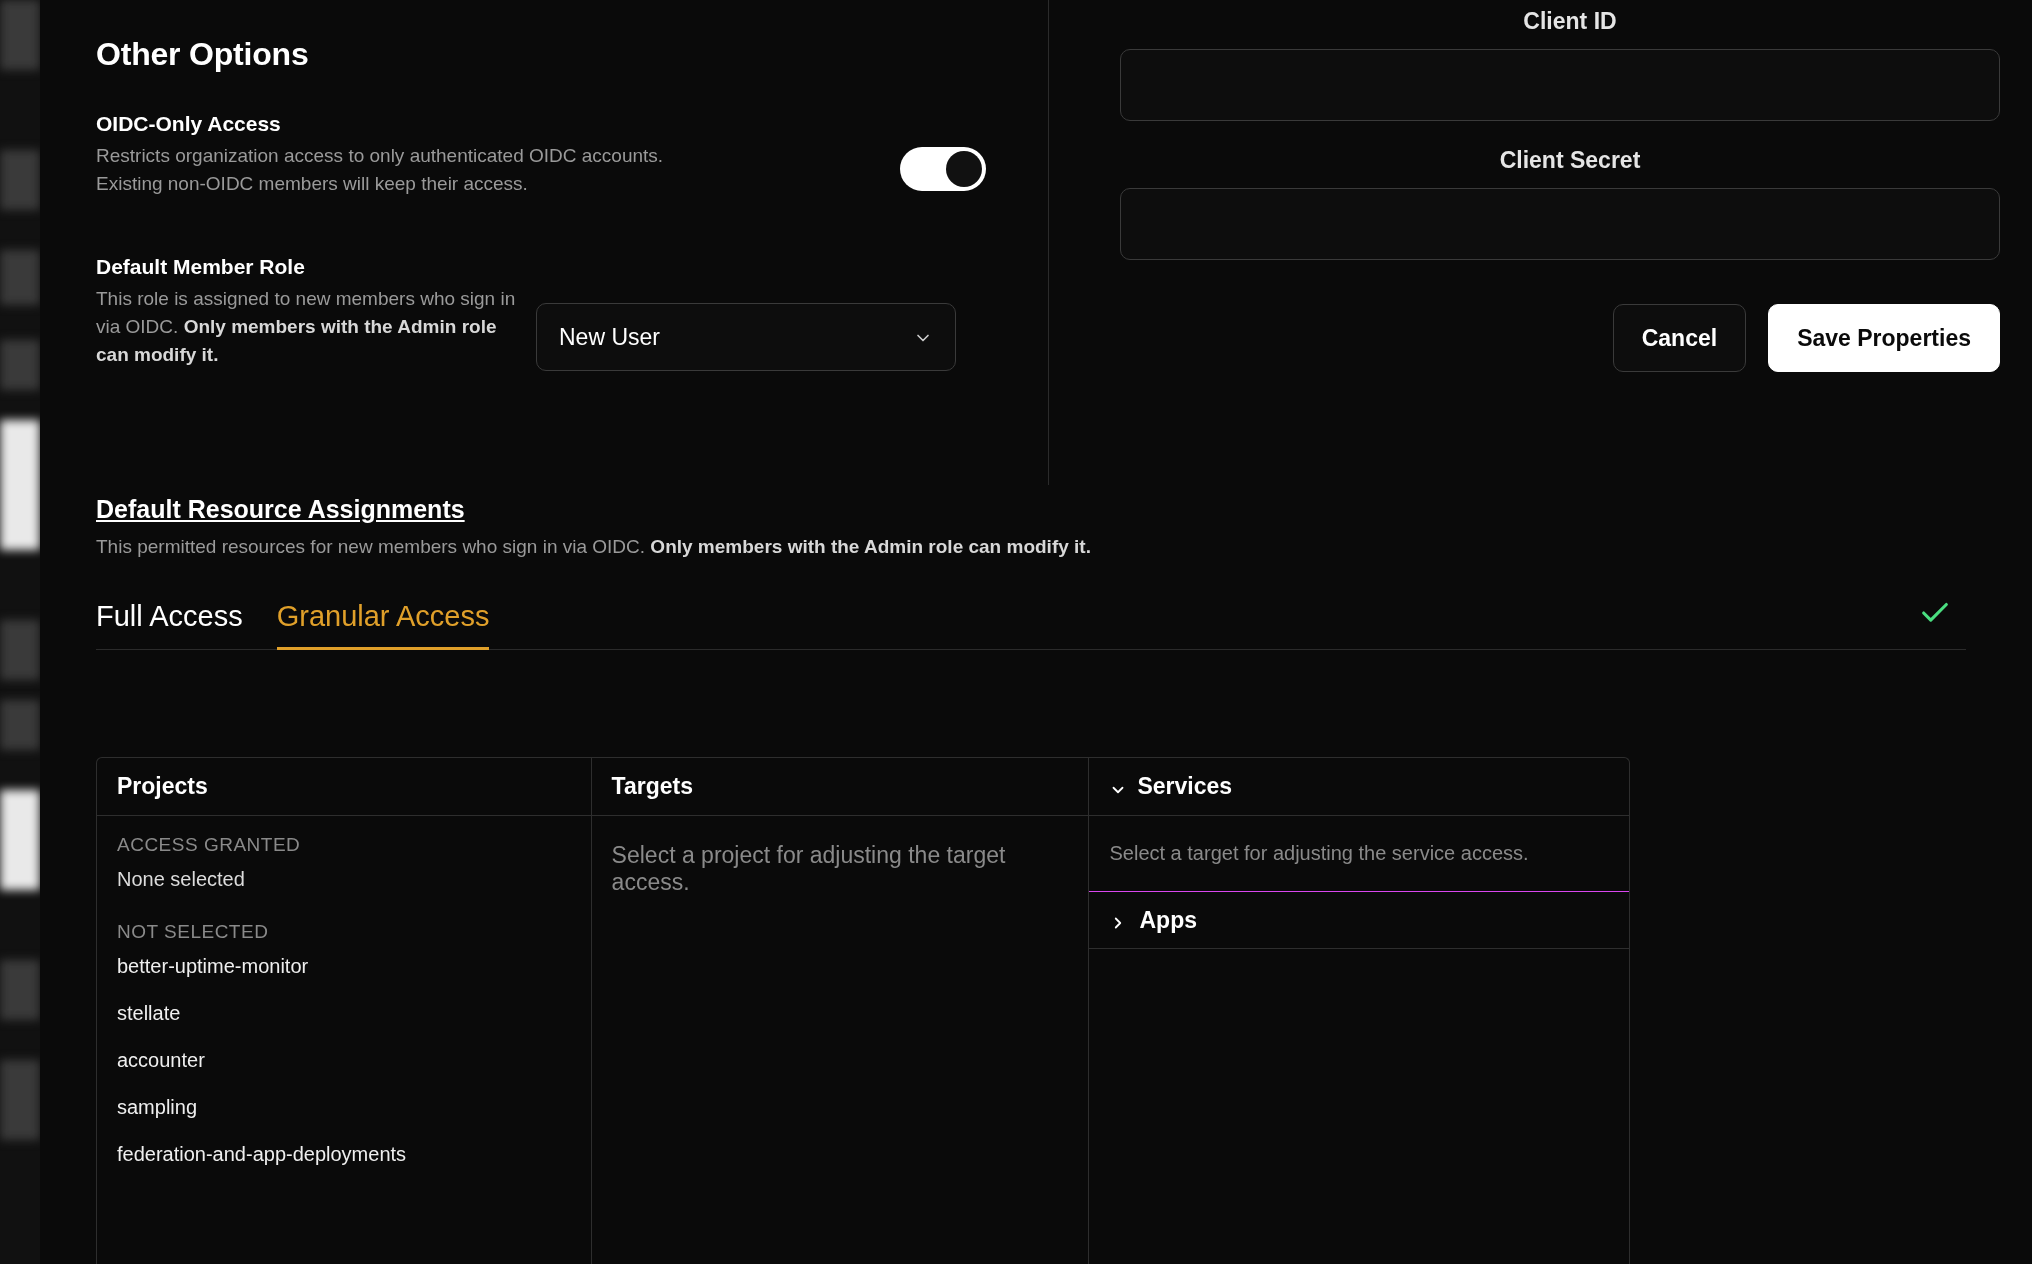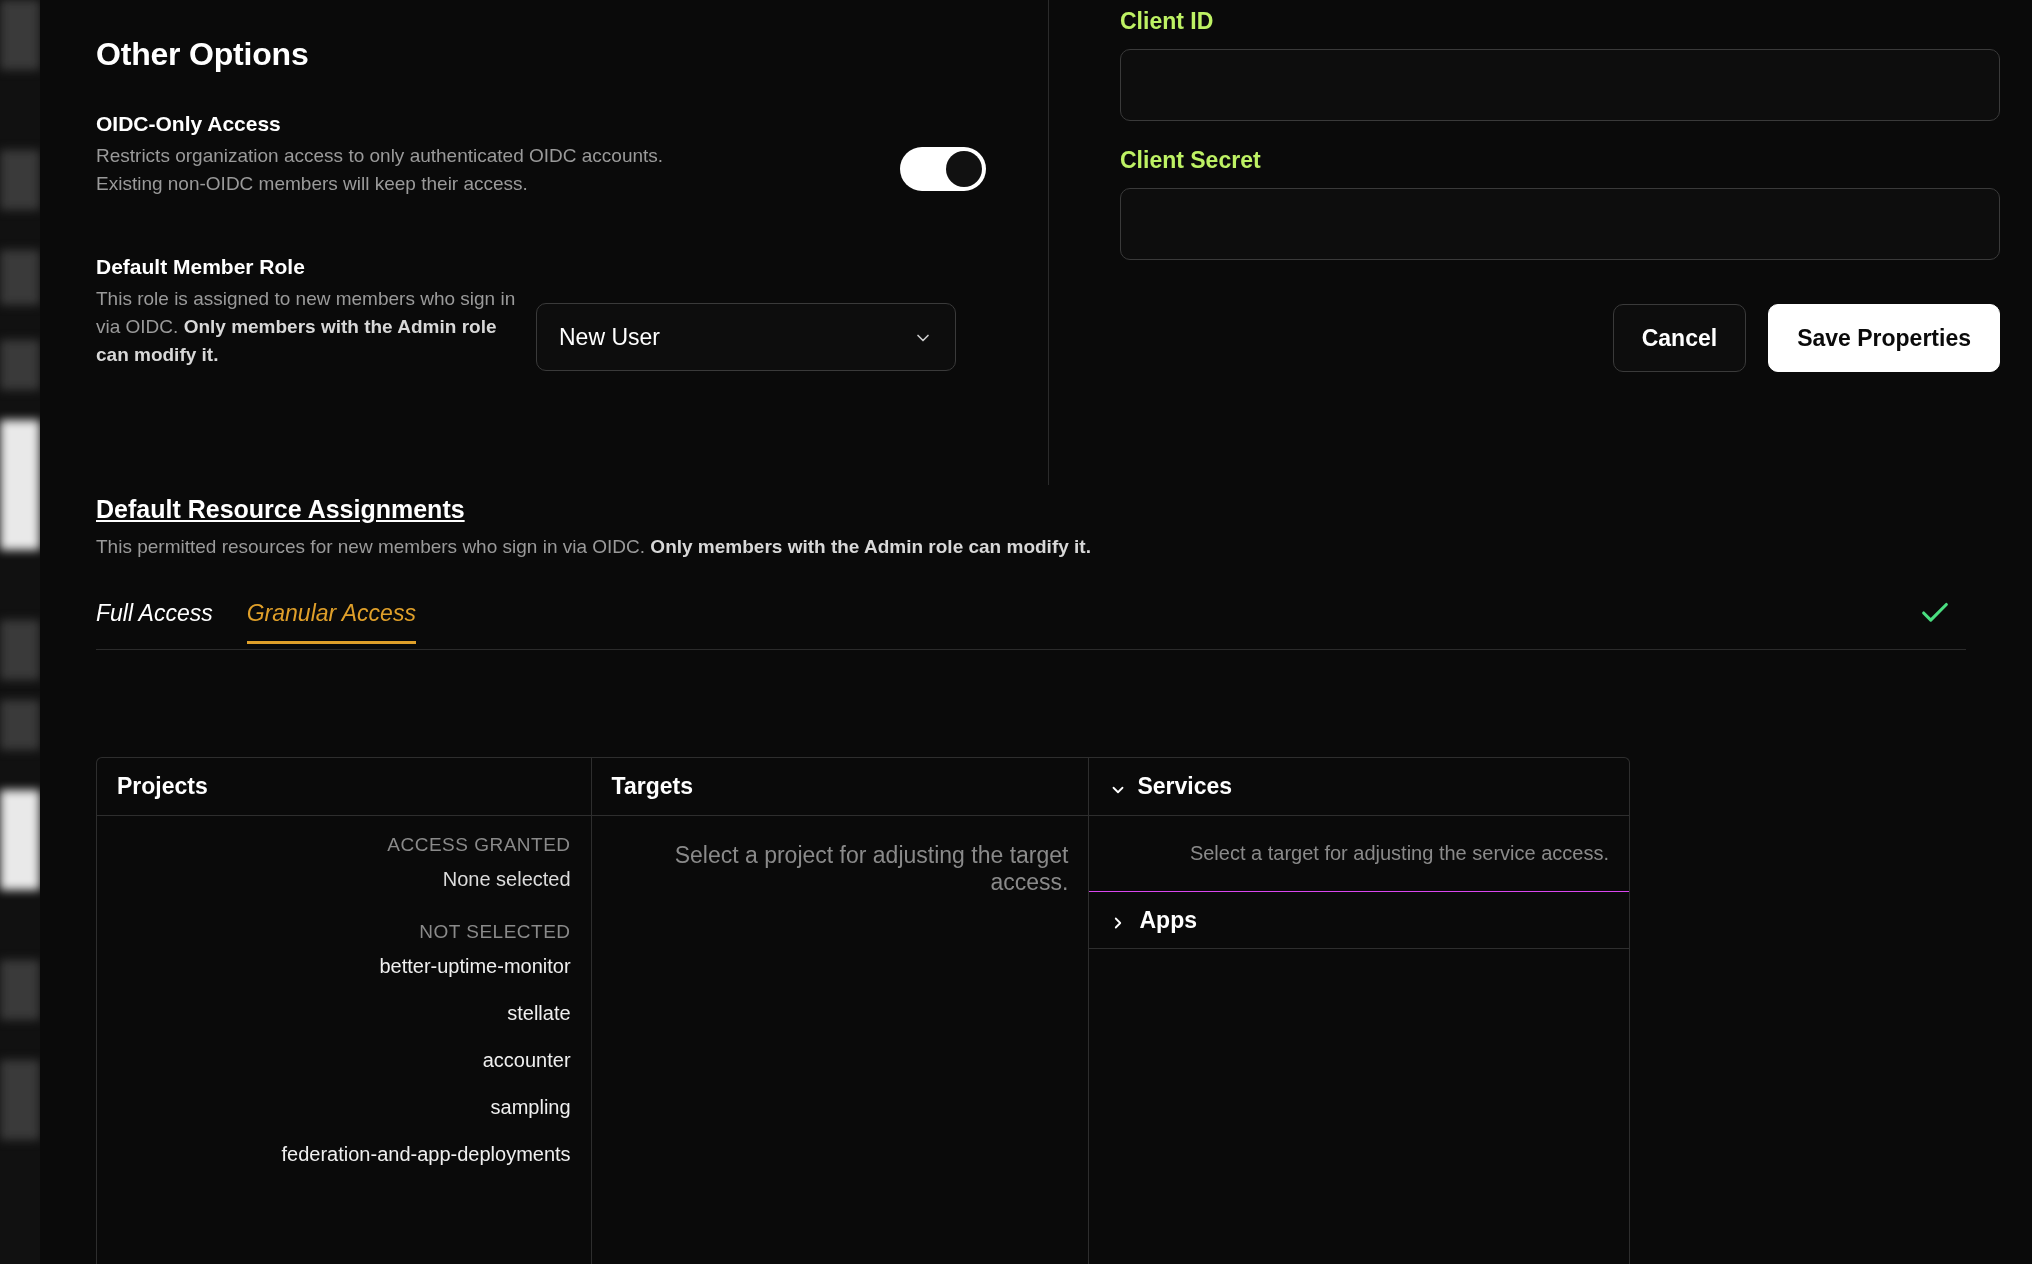--- a/index.html
+++ b/index.html
@@ -126,22 +126,23 @@
 
   
   .right-col {
     position: absolute;
     left: 1080px; top: 0;
     width: 900px;
   }
   .input-label {
     font-size: 23px;
     font-weight: 700;
-    color: #bef264;
+    color: #e5e5e5;
     margin: 0;
+    text-align: center;
   }
   .text-input {
     width: 880px; height: 72px;
     border: 1px solid #3a3a3a;
     border-radius: 10px;
     background: #0d0d0d;
     margin-top: 14px;
     padding: 0 20px;
     font-size: 21px;
     color: #eee;
@@ -200,25 +201,24 @@
   .tabs {
     position: relative;
     margin-top: 42px;
     height: 50px;
     border-bottom: 1px solid #2b2b2b;
     display: flex;
     align-items: flex-start;
     gap: 34px;
   }
   .tab {
-    font-size: 23px;
+    font-size: 29px;
     padding-bottom: 14px;
     cursor: pointer;
     color: #ffffff;
-    font-style: italic;
   }
   .tab.active {
     color: #e0a02a;
     border-bottom: 3px solid #e0a02a;
   }
   .check-icon {
     position: absolute;
     right: 14px; top: -4px;
     width: 34px; height: 34px;
   }
@@ -233,21 +233,20 @@
   .panels {
     position: absolute;
     left: 56px; top: 757px;
     width: 1534px;
     height: 507px;
     border: 1px solid #2e2e2e;
     border-bottom: none;
     border-radius: 6px 6px 0 0;
     display: flex;
     overflow: hidden;
-    text-align: right;
   }
   .panel { height: 100%; position: relative; }
   .panel.projects { width: 603px; border-right: 1px solid #2e2e2e; }
   .panel.targets  { width: 607px; border-right: 1px solid #2e2e2e; }
   .panel.services { width: 658px; }
 
   .panel-head {
     height: 58px;
     display: flex;
     align-items: center;

